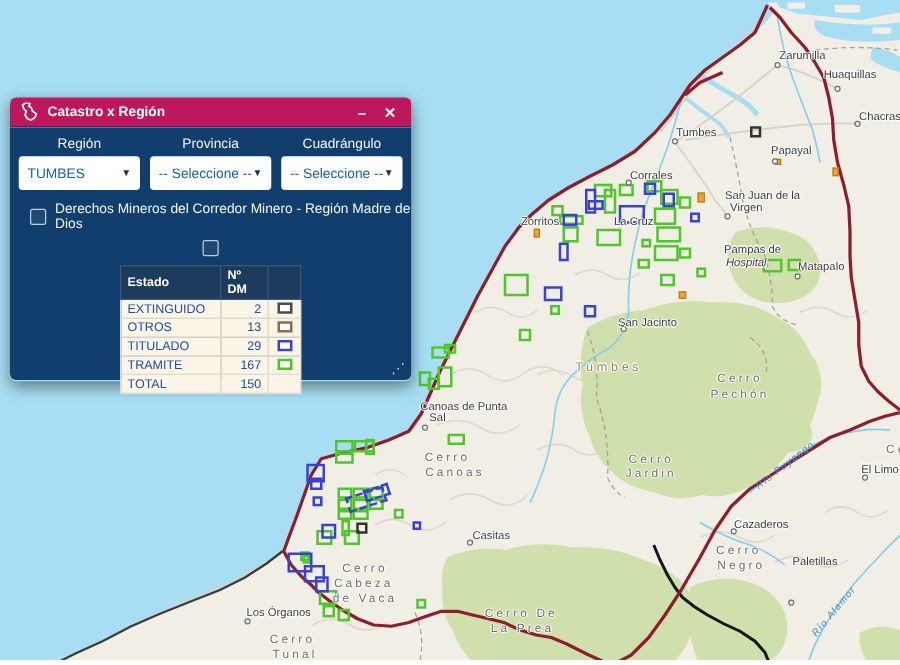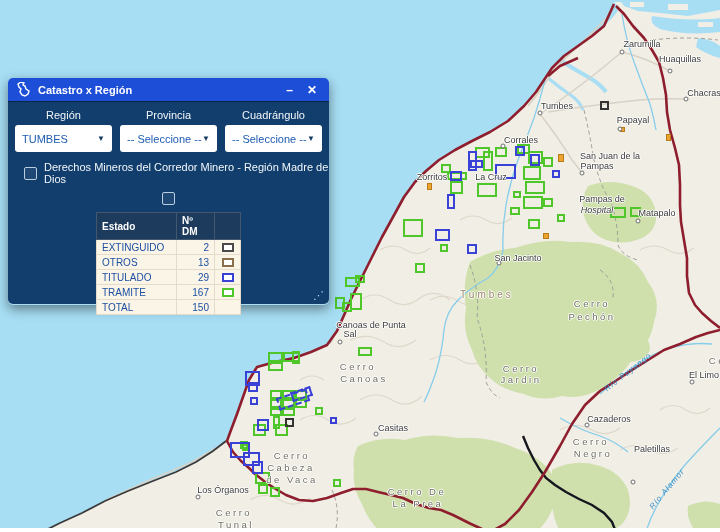--- a/index.html
+++ b/index.html
@@ -27,21 +27,21 @@
   .map-label.region{ font-size:10px;  color:#9b8568; letter-spacing:3px; }
   .map-label.river { font-size:8px;   color:#3e92c8; font-style:italic; letter-spacing:1px;
                      text-shadow:none; }
 
   .town-dot { position:absolute; width:5px; height:5px; border:1.2px solid #6d6d6d;
               background:#fff; border-radius:50%; transform:translate(-50%,-50%); }
 
   
   #panel { position:absolute; left:8px; top:78px; width:321px; height:227px;
            border-radius:5px; box-shadow:0 4px 12px rgba(0,0,0,.45); z-index:10; }
-  .panel-header { height:24px; background:#1d4ed8; border-radius:5px 5px 0 0;
+  .panel-header { height:24px; background:#be185d; border-radius:5px 5px 0 0;
                   display:flex; align-items:center; padding:0 9px; gap:8px;
                   border-bottom:1px solid #0b2744; }
   .panel-title { color:#ffffff; font-size:11px; font-weight:bold; flex:1; }
   .win-btn { color:#ffffff; font-size:12px; font-weight:bold; line-height:1;
              cursor:pointer; padding:0 3px; }
   .panel-body { height:202px; background:#113e6c; border-radius:0 0 5px 5px;
                 position:relative; padding-top:7px; }
 
   .labels-row { display:flex; padding:0 7px; gap:8px; }
   .labels-row .flabel { flex:1; text-align:center; color:#f2f6fa; font-size:11px; }
@@ -255,23 +255,23 @@
         <div class="town-dot" style="left: 692px; top: 382px;"></div>
       </div>
     <div id="labels-layer">
         <span class="map-label town" style="left: 642px; top: 44px;">Zarumilla</span>
         <span class="map-label town" style="left: 680px; top: 59px;">Huaquillas</span>
         <span class="map-label town" style="left: 704px; top: 93px;">Chacras</span>
         <span class="map-label town" style="left: 557px; top: 106px;">Tumbes</span>
         <span class="map-label town" style="left: 521px; top: 140px;">Corrales</span>
         <span class="map-label town" style="left: 633px; top: 120px;">Papayal</span>
         <span class="map-label town" style="left: 432px; top: 177px;">Zorritos</span>
-        <span class="map-label town" style="left: 491px; top: 177px;">La Cruz</span>
+        <span class="map-label town" style="left: 507px; top: 177px;">La Cruz</span>
         <span class="map-label town" style="left: 610px; top: 156px;">San Juan de la</span>
-        <span class="map-label town" style="left: 597px; top: 166px;">Pampas</span>
+        <span class="map-label town" style="left: 597px; top: 166px;">Virgen</span>
         <span class="map-label town" style="left: 602px; top: 199px;">Pampas de</span>
         <span class="map-label town" style="left: 597px; top: 210px; font-style: italic;">Hospital</span>
         <span class="map-label town" style="left: 657px; top: 213px;">Matapalo</span>
         <span class="map-label town" style="left: 518px; top: 258px;">San Jacinto</span>
         <span class="map-label town" style="left: 371px; top: 325px;">Canoas de Punta</span>
         <span class="map-label town" style="left: 350px; top: 334px;">Sal</span>
         <span class="map-label town" style="left: 393px; top: 428px; text-align: center;">Casitas</span>
         <span class="map-label town" style="left: 609px; top: 419px;">Cazaderos</span>
         <span class="map-label town" style="left: 223px; top: 490px;">Los Órganos</span>
         <span class="map-label town" style="left: 652px; top: 449px; text-align: center;">Paletillas</span>

